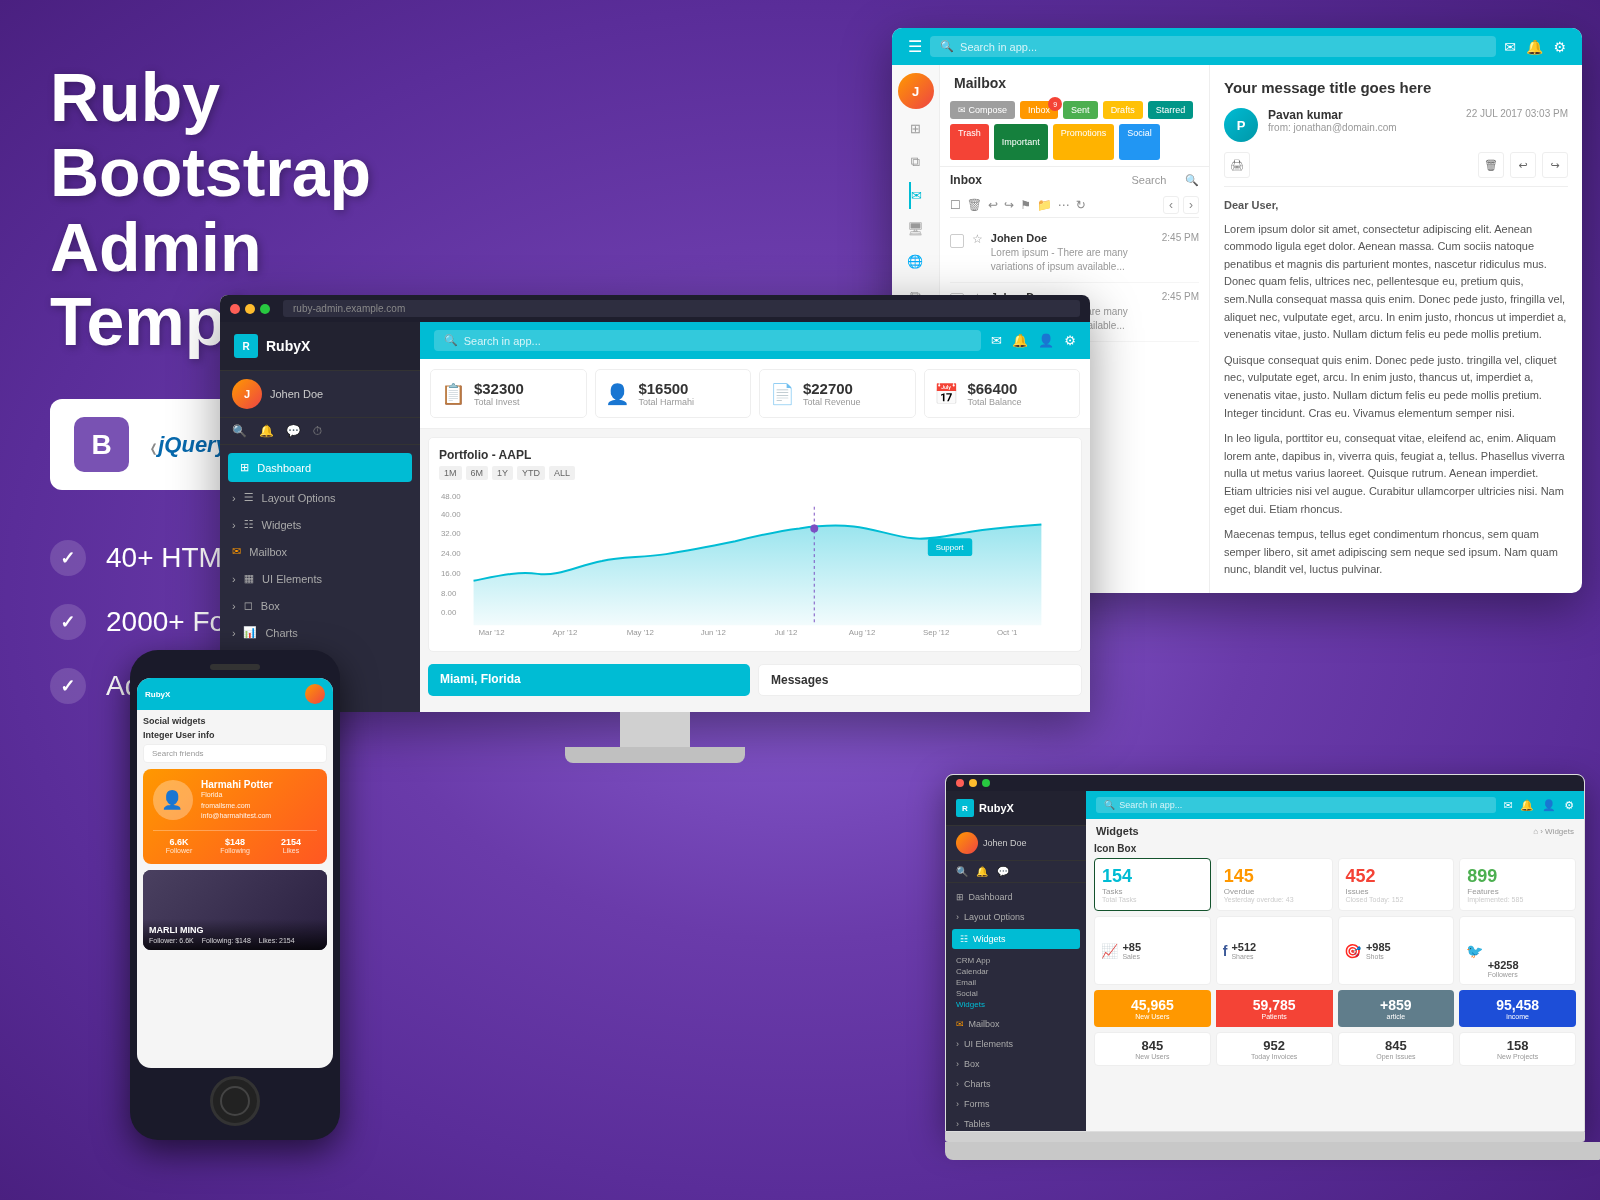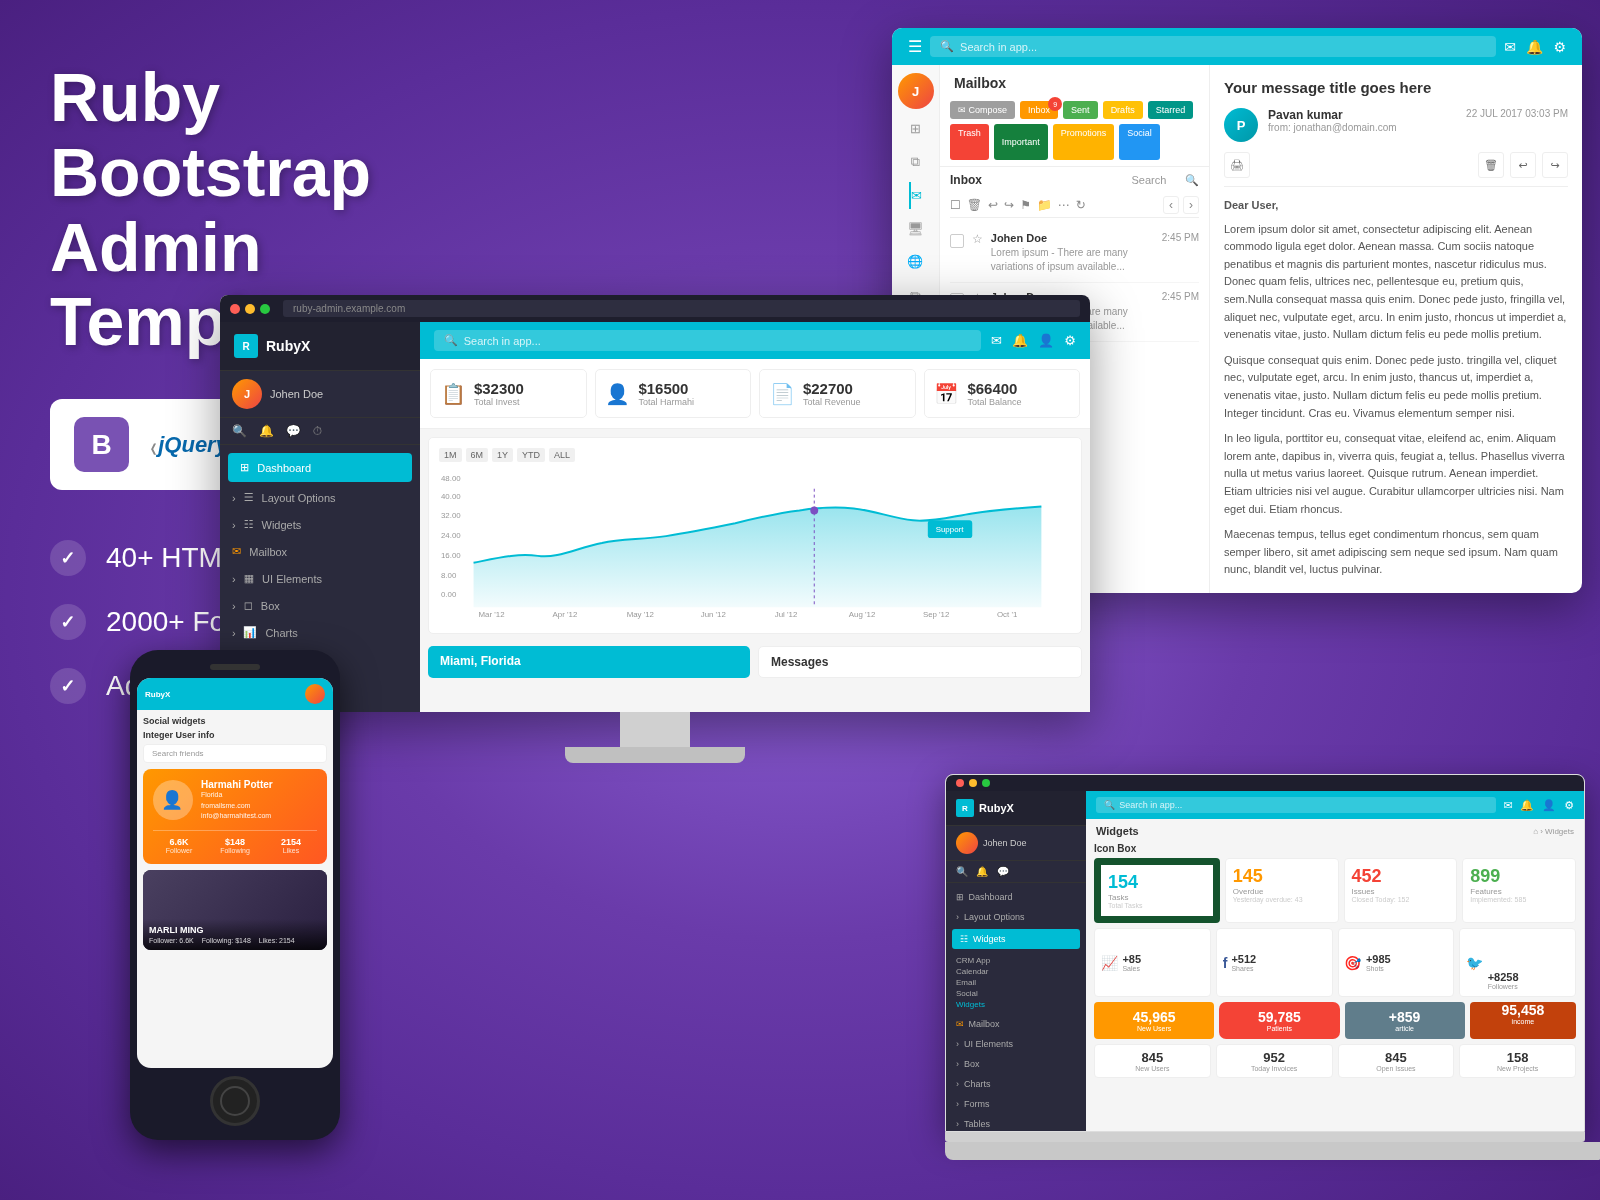--- a/index.html
+++ b/index.html
@@ -476,20 +476,21 @@
           <div style="flex:1;background:white;border:1px solid #eee;border-radius:5px;padding:10px;display:flex;align-items:center;gap:8px;">
             <span style="font-size:20px;color:#F44336;">📅</span>
             <div>
               <div style="font-size:15px;font-weight:700;color:#333;">$66400</div>
               <div style="font-size:9px;color:#999;">Total Balance</div>
             </div>
           </div>
         </div>
 
         <div style="background:white;margin:8px;border-radius:5px;border:1px solid #eee;padding:10px;">
+          <div style="font-size:12px;font-weight:700;color:#333;margin-bottom:4px;">Portfolio - AAPL</div>
           <div style="display:flex;gap:4px;margin-bottom:6px;">
             <span style="padding:2px 5px;font-size:9px;background:#f0f0f0;border-radius:2px;color:#666;">1M</span>
             <span style="padding:2px 5px;font-size:9px;background:#f0f0f0;border-radius:2px;color:#666;">6M</span>
             <span style="padding:2px 5px;font-size:9px;background:#f0f0f0;border-radius:2px;color:#666;">1Y</span>
             <span style="padding:2px 5px;font-size:9px;background:#f0f0f0;border-radius:2px;color:#666;">YTD</span>
             <span style="padding:2px 5px;font-size:9px;background:#f0f0f0;border-radius:2px;color:#666;">ALL</span>
           </div>
 
           <svg width="100%" height="155" viewBox="0 0 640 155" style="display:block;">
 
@@ -706,21 +707,21 @@
         <div style="display:flex;justify-content:space-between;align-items:center;padding:6px 10px;">
           <span style="font-size:11px;font-weight:700;color:#333;">Widgets</span>
           <span style="font-size:8px;color:#999;">
             ⌂ › <span>Widgets</span>
           </span>
         </div>
 
         <div style="padding:0 8px 4px;font-size:10px;font-weight:600;color:#333;">Icon Box</div>
 
         <div style="display:flex;gap:5px;padding:0 8px 5px;">
-          <div style="flex:1;background:white;border-radius:4px;border:7px solid #14532d;padding:7px;">
+          <div style="flex:1;background:white;border-radius:4px;border:1px solid #14532d;padding:7px;">
             <div style="font-size:18px;font-weight:700;color:#00BCD4;">154</div>
             <div style="font-size:8px;color:#999;">Tasks</div>
             <div style="font-size:7px;color:#ccc;">Total Tasks</div>
           </div>
           <div style="flex:1;background:white;border-radius:4px;border:1px solid #eee;padding:7px;">
             <div style="font-size:18px;font-weight:700;color:#FF9800;">145</div>
             <div style="font-size:8px;color:#999;">Overdue</div>
             <div style="font-size:7px;color:#ccc;">Yesterday overdue: 43</div>
           </div>
           <div style="flex:1;background:white;border-radius:4px;border:1px solid #eee;padding:7px;">
@@ -764,29 +765,29 @@
               <div style="font-size:7px;color:#999;">Followers</div>
             </div>
           </div>
         </div>
 
         <div style="display:flex;gap:5px;padding:0 8px 5px;">
           <div style="flex:1;background:#FF9800;border-radius:4px;padding:7px;text-align:center;color:white;">
             <div style="font-size:14px;font-weight:700;">45,965</div>
             <div style="font-size:7px;">New Users</div>
           </div>
-          <div style="flex:1;background:#F44336;border-radius:7px;padding:7px;text-align:center;color:white;">
+          <div style="flex:1;background:#F44336;border-radius:0;padding:7px;text-align:center;color:white;">
             <div style="font-size:14px;font-weight:700;">59,785</div>
             <div style="font-size:7px;">Patients</div>
           </div>
           <div style="flex:1;background:#607D8B;border-radius:4px;padding:7px;text-align:center;color:white;">
             <div style="font-size:14px;font-weight:700;">+859</div>
             <div style="font-size:7px;">article</div>
           </div>
-          <div style="flex:1;background:#c2410c;border-radius:4px;text-align:center;color:white;">
+          <div style="flex:1;background:#1d4ed8;border-radius:4px;padding:7px;text-align:center;color:white;">
             <div style="font-size:14px;font-weight:700;">95,458</div>
             <div style="font-size:7px;">income</div>
           </div>
         </div>
 
         <div style="display:flex;gap:5px;padding:0 8px;">
           <div style="flex:1;background:white;border:1px solid #eee;border-radius:4px;padding:5px;text-align:center;">
             <div style="font-size:13px;font-weight:700;color:#333;">845</div>
             <div style="font-size:7px;color:#999;">New Users</div>
           </div>

